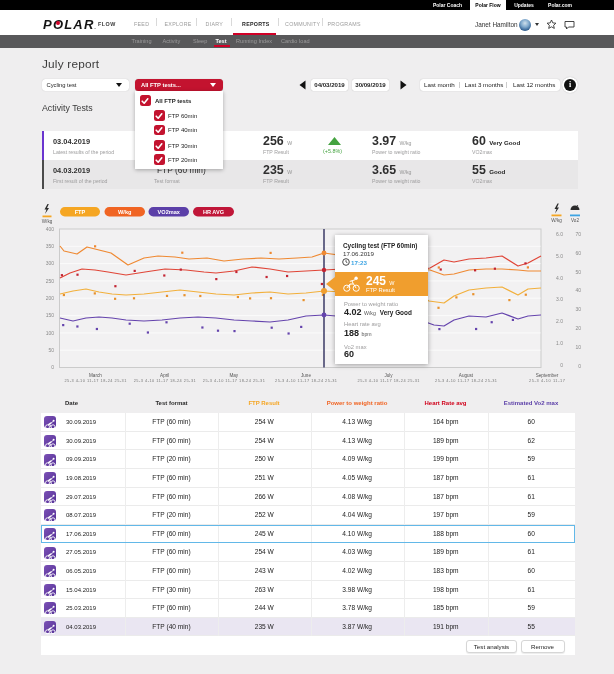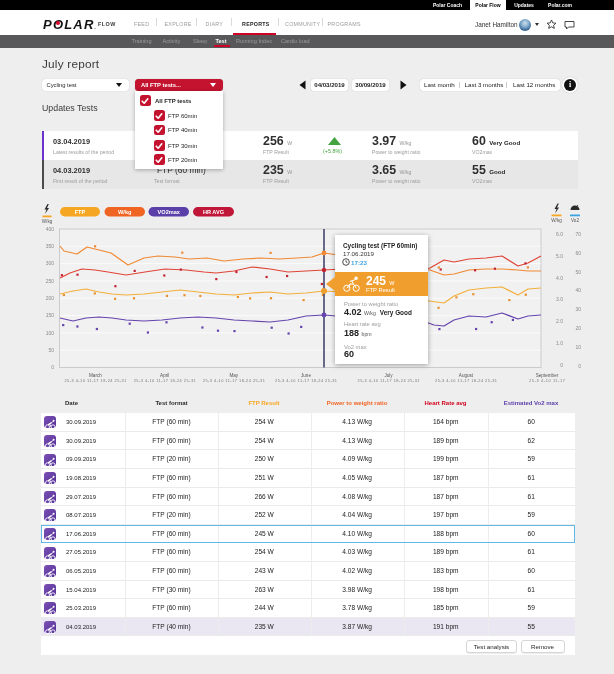--- a/index.html
+++ b/index.html
@@ -138,21 +138,21 @@
 <div class="pergroup">
     <span style="left:4px;">Last month</span>
     <span class="psep" style="left:39px;"></span>
     <span style="left:44.5px;">Last 3 months</span>
     <span class="psep" style="left:86px;"></span>
     <span style="left:93px;">Last 12 months</span>
   </div>
 <div class="infow">
     <div class="info">i</div>
   </div>
-<div class="seclabel">Updates Tests</div>
+<div class="seclabel">Activity Tests</div>
 <div class="srow" style="top:131px;background:#fff;border-left:2.5px solid #6a35cf;">
 <div class="big" style="left:9px;">03.04.2019</div>
     <div class="cap" style="left:9px;">Latest results of the period</div>
 <div class="val" style="left:219px;">256 <span class="unit">W</span></div>
     <div class="cap" style="left:219px;">FTP Result</div>
 <svg class="abs" style="left:283.5px;top:6px;" width="13" height="8" viewBox="0 0 13 8">
       <path d="M6.5 0 L13 8 L0 8 Z" fill="#44a340"></path>
     </svg>
 <div style="position:absolute;left:279px;top:17px;font-size:5.4px;color:#44a340;">(+5.8%)</div>
 <div class="val" style="left:328px;">3.97 <span class="unit">W/kg</span></div>

